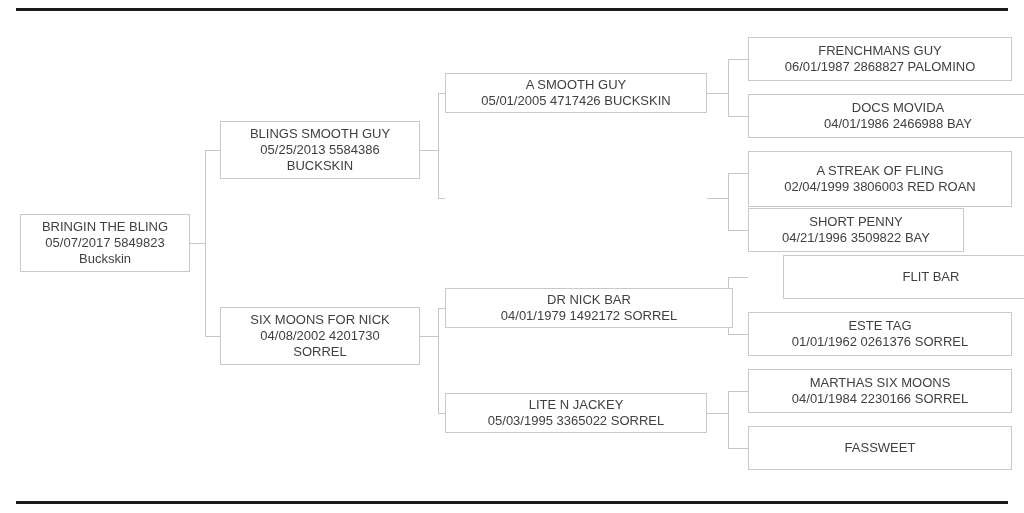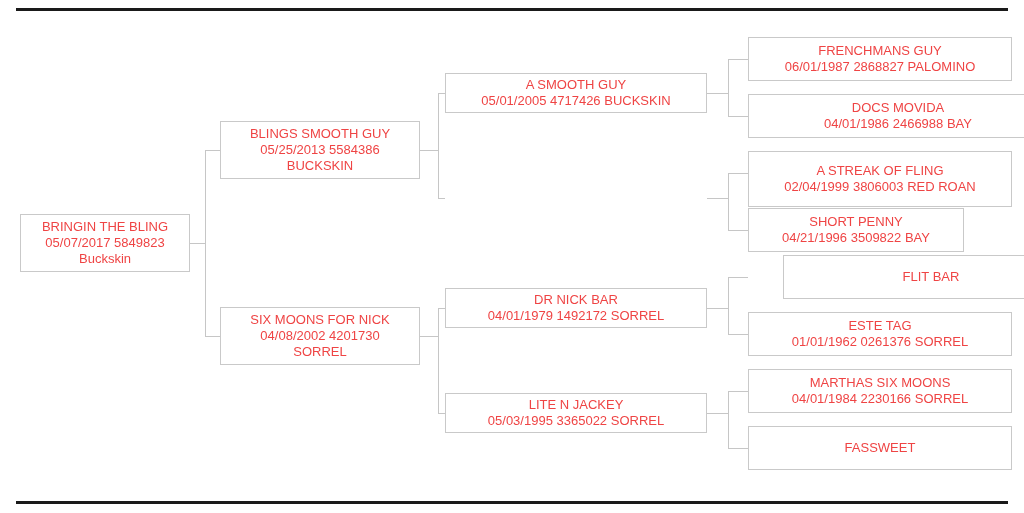--- a/index.html
+++ b/index.html
@@ -23,34 +23,34 @@
   .node {
     position: absolute;
     box-sizing: border-box;
     border: 1px solid #c9c9c9;
     background: #ffffff;
     display: flex;
     flex-direction: column;
     justify-content: center;
     align-items: center;
     text-align: center;
-    color: #ef4444;
+    color: #404040;
     font-size: 13px;
     line-height: 16px;
     white-space: nowrap;
   }
   
   .n-subject        { left: 20px;  top: 214px; width: 170px; height: 58px; }
   
   .n-sire           { left: 220px; top: 121px; width: 200px; height: 58px; }
   .n-dam            { left: 220px; top: 307px; width: 200px; height: 58px; }
   
   .n-sire-sire      { left: 445px; top: 73px;  width: 262px; height: 40px; }
   .n-sire-dam       { left: 445px; top: 178px; width: 262px; height: 40px; }
-  .n-dam-sire       { left: 445px; top: 288px; width: 262px; height: 40px; }
+  .n-dam-sire       { left: 445px; top: 288px; width: 288px; height: 40px; }
   .n-dam-dam        { left: 445px; top: 393px; width: 262px; height: 40px; }
   
   .n-sire-sire-sire { left: 748px; top: 37px;  width: 264px; height: 44px; }
   .n-sire-sire-dam  { left: 748px; top: 94px;  width: 300px; height: 44px; }
   .n-sire-dam-sire  { left: 748px; top: 151px; width: 264px; height: 56px; }
   .n-sire-dam-dam   { left: 748px; top: 208px; width: 216px; height: 44px; }
   .n-dam-sire-sire  { left: 783px; top: 255px; width: 296px; height: 44px; }
   .n-dam-sire-dam   { left: 748px; top: 312px; width: 264px; height: 44px; }
   .n-dam-dam-sire   { left: 748px; top: 369px; width: 264px; height: 44px; }
   .n-dam-dam-dam    { left: 748px; top: 426px; width: 264px; height: 44px; }

